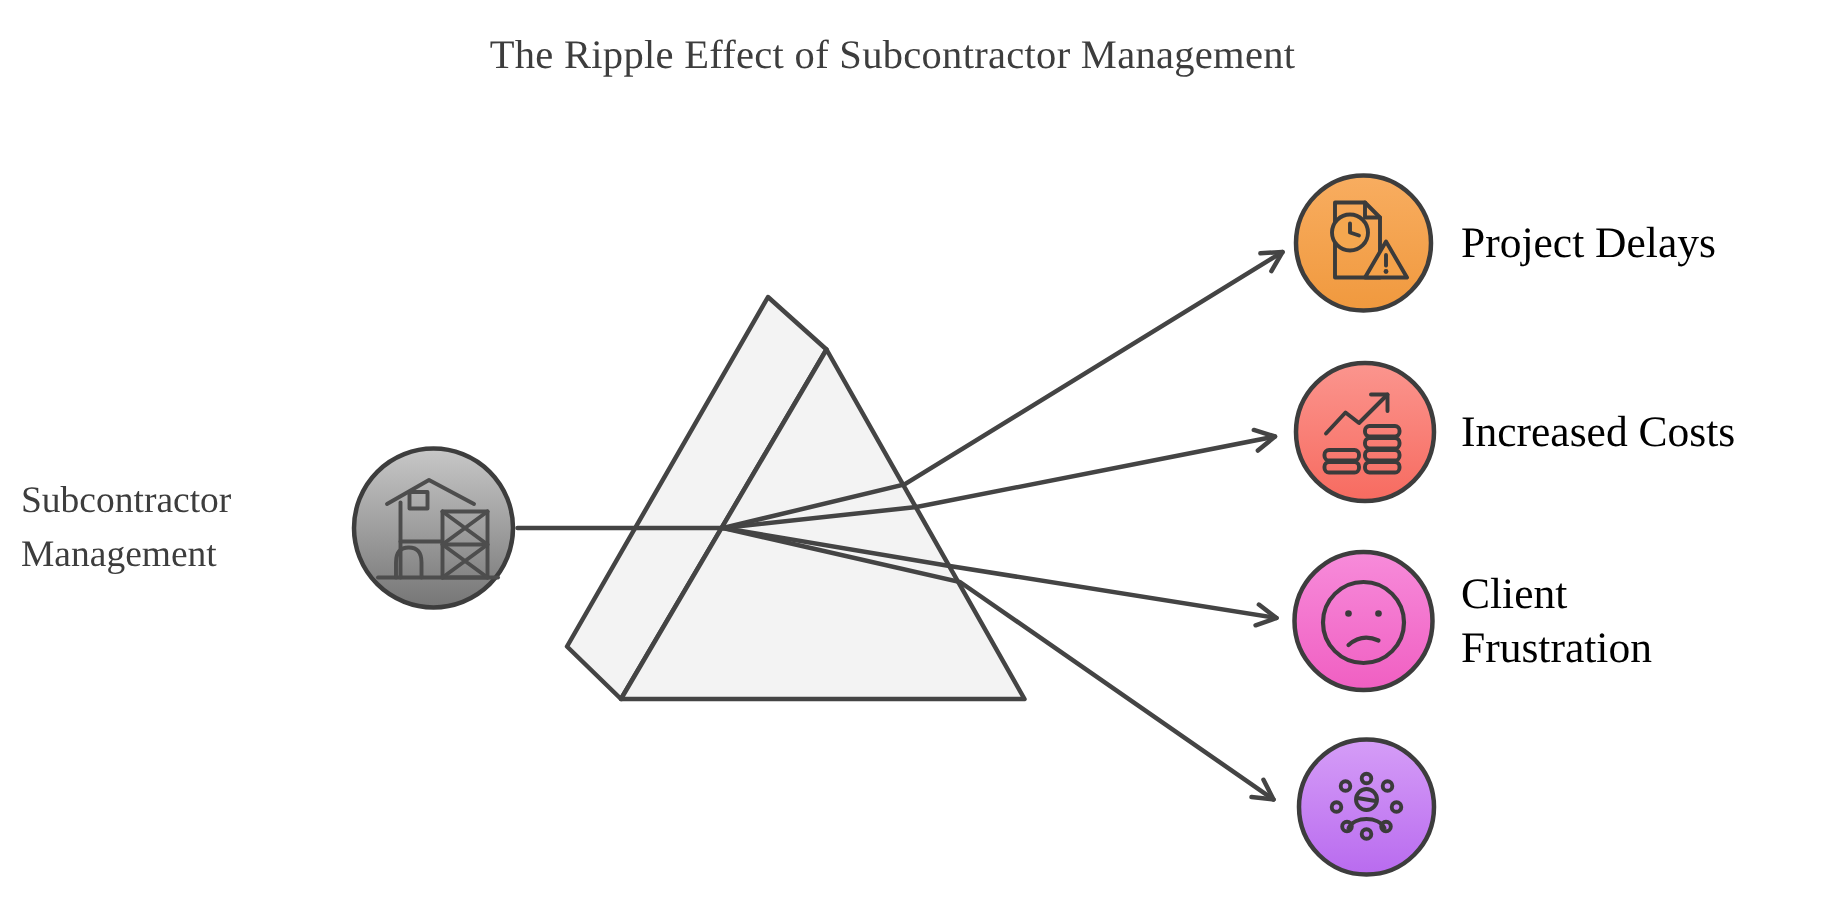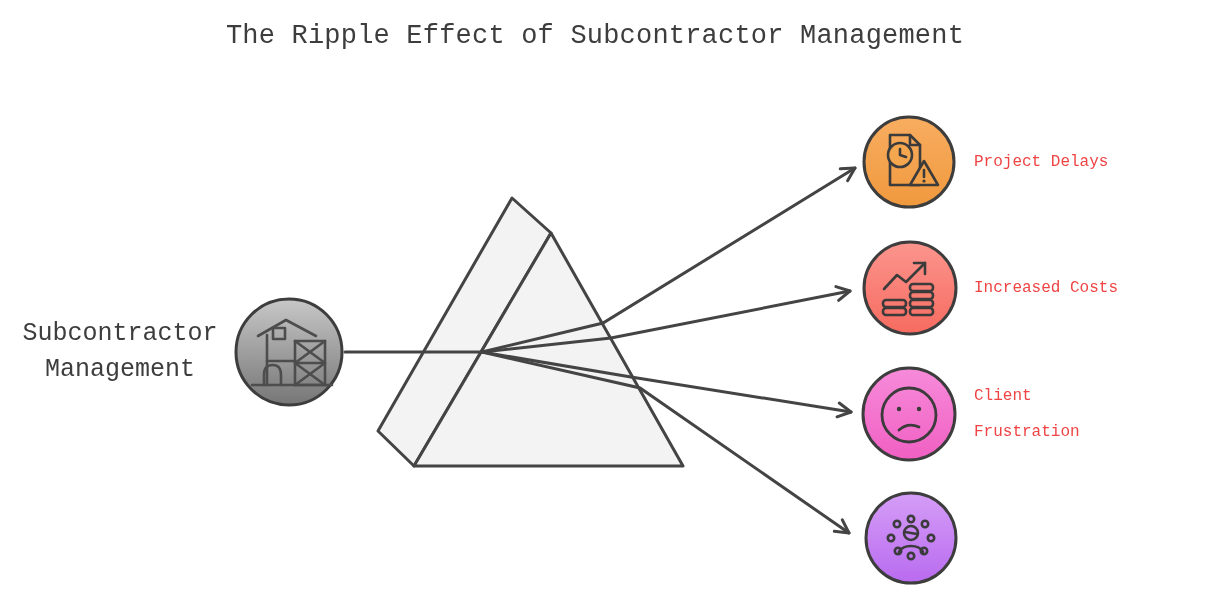--- a/index.html
+++ b/index.html
@@ -1,38 +1,37 @@
 <!DOCTYPE html>
 <html><head>
 <meta charset="utf-8">
 <style>
   html,body{margin:0;padding:0;background:#ffffff;}
   #stage{
     position:relative;
     width:1224px;height:612px;
     background:#ffffff;
-    font-family:Liberation Mono, monospace;
+    font-family:Liberation Serif, serif;
     overflow:hidden;
   }
   #diagram-svg{position:absolute;left:0;top:0;}
   .title{
     position:absolute;top:21px;left:0;width:1190px;
     text-align:center;
     font-size:27px;font-weight:500;letter-spacing:0.2px;
     color:#3d3d3d;
   }
   .src-label{
     position:absolute;top:316px;left:14px;width:212px;
-    text-align:center;
     font-size:25px;line-height:36px;color:#3d3d3d;
     white-space:pre-line;
   }
   .out-label{
     position:absolute;left:974px;width:235px;
-    font-size:16px;line-height:36px;color:#ef4444;
+    font-size:29px;line-height:36px;color:#000000;
     white-space:pre-line;
     text-align:left;
   }
   .lbl0{top:144px;}
   .lbl1{top:270px;}
   .lbl2{top:378px;}
   .lbl3{top:484px;}
 </style>
 </head>
 <body>

